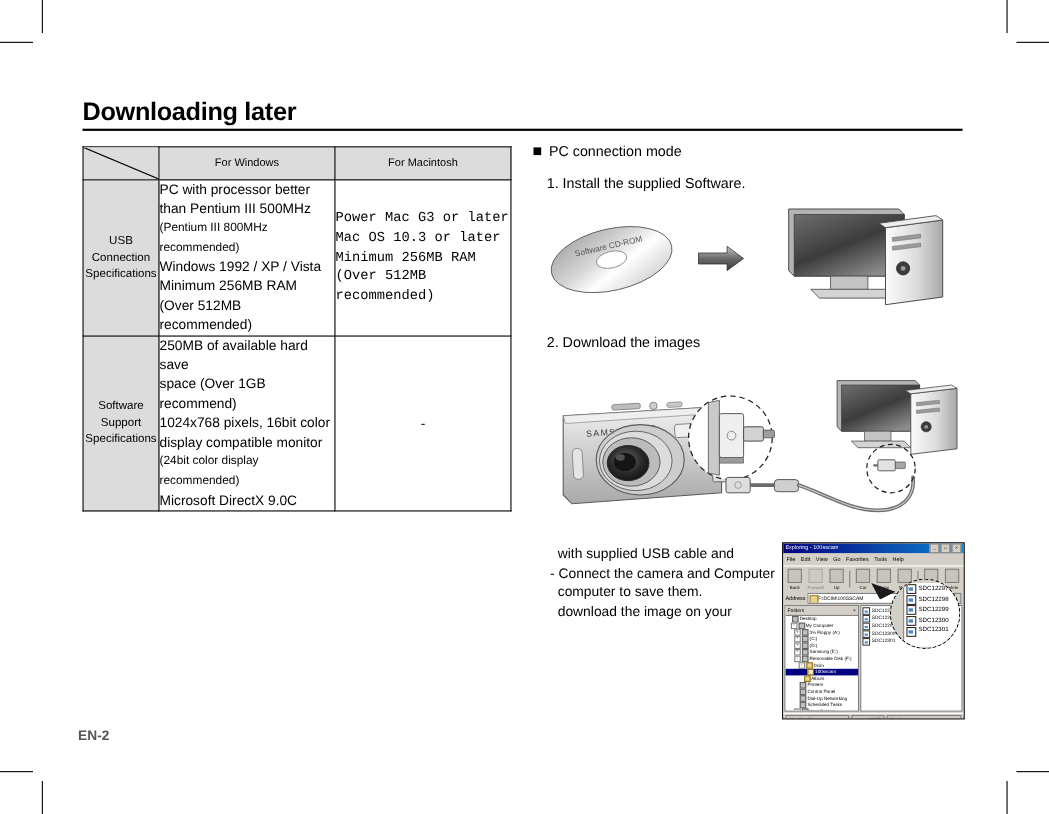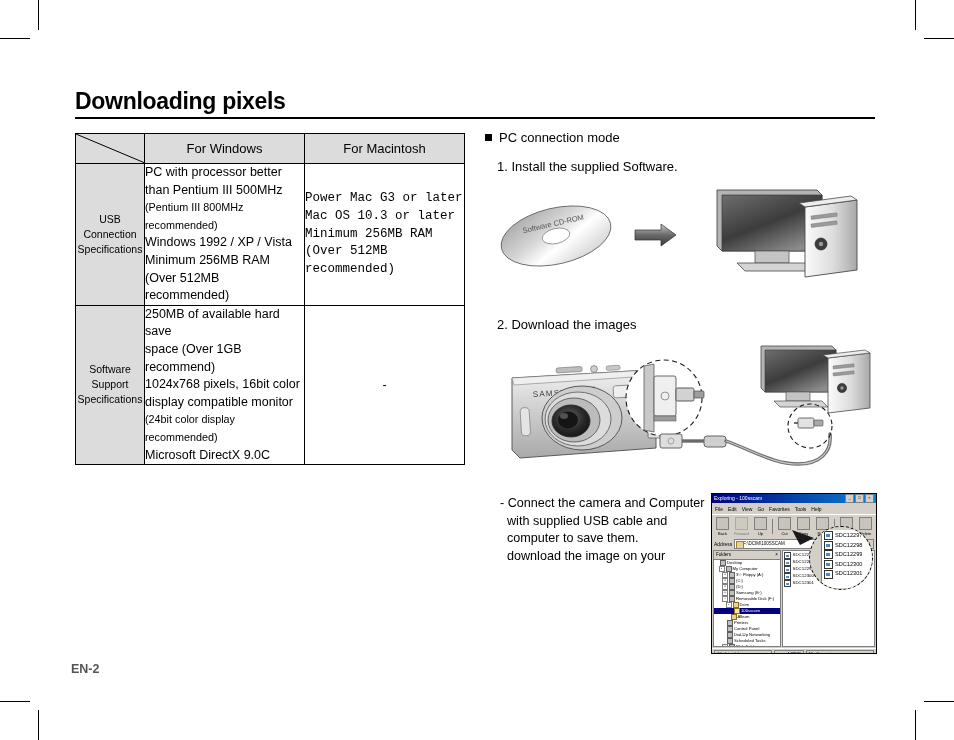--- a/index.html
+++ b/index.html
@@ -55,21 +55,21 @@
     font-weight: normal;
   }
   .col-label { width: 69px; }
   .col-win   { width: 160px; }
   .col-mac   { width: 160px; }
 
   .hdr-cell {
     height: 29px;
     background: #dcdcdc;
     text-align: center;
-    font-size: 13px;
+    font-size: 10px;
   }
   .hdr-corner {
     background: #dcdcdc;
     position: relative;
     height: 29px;
     overflow: hidden;
   }
   .hdr-corner svg { position: absolute; left: 0; top: 0; }
 
   .rowlabel {
@@ -401,21 +401,21 @@
 
 <div class="crop crop-v" style="left:38px;top:0;"></div>
 <div class="crop crop-h" style="left:0;top:38px;"></div>
 <div class="crop crop-v" style="left:915px;top:0;"></div>
 <div class="crop crop-h" style="left:924px;top:38px;"></div>
 <div class="crop crop-v" style="left:38px;top:710px;"></div>
 <div class="crop crop-h" style="left:0;top:701px;"></div>
 <div class="crop crop-v" style="left:915px;top:710px;"></div>
 <div class="crop crop-h" style="left:924px;top:701px;"></div>
 
-<div id="page-title">Downloading pixels</div>
+<div id="page-title">Downloading later</div>
 <div id="title-rule"></div>
 
 <table id="spec-table">
   <colgroup>
     <col class="col-label">
       <col class="col-win">
       <col class="col-mac">
   </colgroup>
   <tbody>
     <tr>
@@ -521,21 +521,21 @@
         <path d="M320 29 L372 22 L372 92 L320 99 Z" fill="url(#twr)" stroke="#4a4a4a" stroke-width="0.9"></path>
         <path d="M320 29 L372 22 L366 18 L314 25 Z" fill="#ededed" stroke="#4a4a4a" stroke-width="0.8"></path>
         <rect x="326" y="38" width="26" height="3.5" fill="#9a9a9a" stroke="#6a6a6a" stroke-width="0.4" transform="rotate(-7 326 38)"></rect>
         <rect x="326" y="46" width="26" height="3.5" fill="#9a9a9a" stroke="#6a6a6a" stroke-width="0.4" transform="rotate(-7 326 46)"></rect>
         <circle cx="336" cy="66" r="6" fill="#3c3c3c" stroke="#2a2a2a" stroke-width="0.7"></circle>
         <circle cx="336" cy="66" r="2.2" fill="#9a9a9a"></circle>
       </g>
     </svg>
   </div>
 
-  <div class="step" style="margin-top:24px;">2. Download the images</div>
+  <div class="step" style="margin-top:10px;">2. Download the images</div>
 </div>
 
 <div class="fig" style="position:absolute;left:498px;top:340px;width:380px;height:150px;">
   <svg class="fig-svg" width="380" height="150" viewBox="0 0 380 150">
     <defs>
       <linearGradient id="camBody" x1="0" y1="0" x2="0" y2="1">
         <stop offset="0%" stop-color="#f2f2f2"></stop>
         <stop offset="35%" stop-color="#d6d6d6"></stop>
         <stop offset="100%" stop-color="#a9a9a9"></stop>
       </linearGradient>
@@ -617,22 +617,22 @@
     <g>
       <circle cx="312" cy="86" r="22" fill="none" stroke="#1a1a1a" stroke-width="1.1" stroke-dasharray="4.5,3.2"></circle>
       <rect x="300" y="78" width="16" height="10" rx="1.5" fill="#e2e2e2" stroke="#4a4a4a" stroke-width="0.8"></rect>
       <rect x="316" y="80" width="9" height="6" rx="1" fill="#a8a8a8" stroke="#4a4a4a" stroke-width="0.6"></rect>
       <path d="M296 83 L300 83" stroke="#6a6a6a" stroke-width="2" fill="none"></path>
     </g>
   </svg>
 </div>
 
 <div id="connect-note">
+  <span class="hang" style="text-indent:0;padding-left:7px;">with supplied USB cable and</span>
   <span class="hang">- Connect the camera and Computer</span>
-  <span class="hang" style="text-indent:0;padding-left:7px;">with supplied USB cable and</span>
   <span class="hang" style="text-indent:0;padding-left:7px;">computer to save them.</span>
   <span class="hang" style="text-indent:0;padding-left:7px;">download the image on your</span>
 </div>
 
 <div id="explorer">
 
   <div id="exp-title">
     <span class="t">Exploring - 100sscam</span>
     <span class="win-btns">
       <span class="win-btn">_</span>

